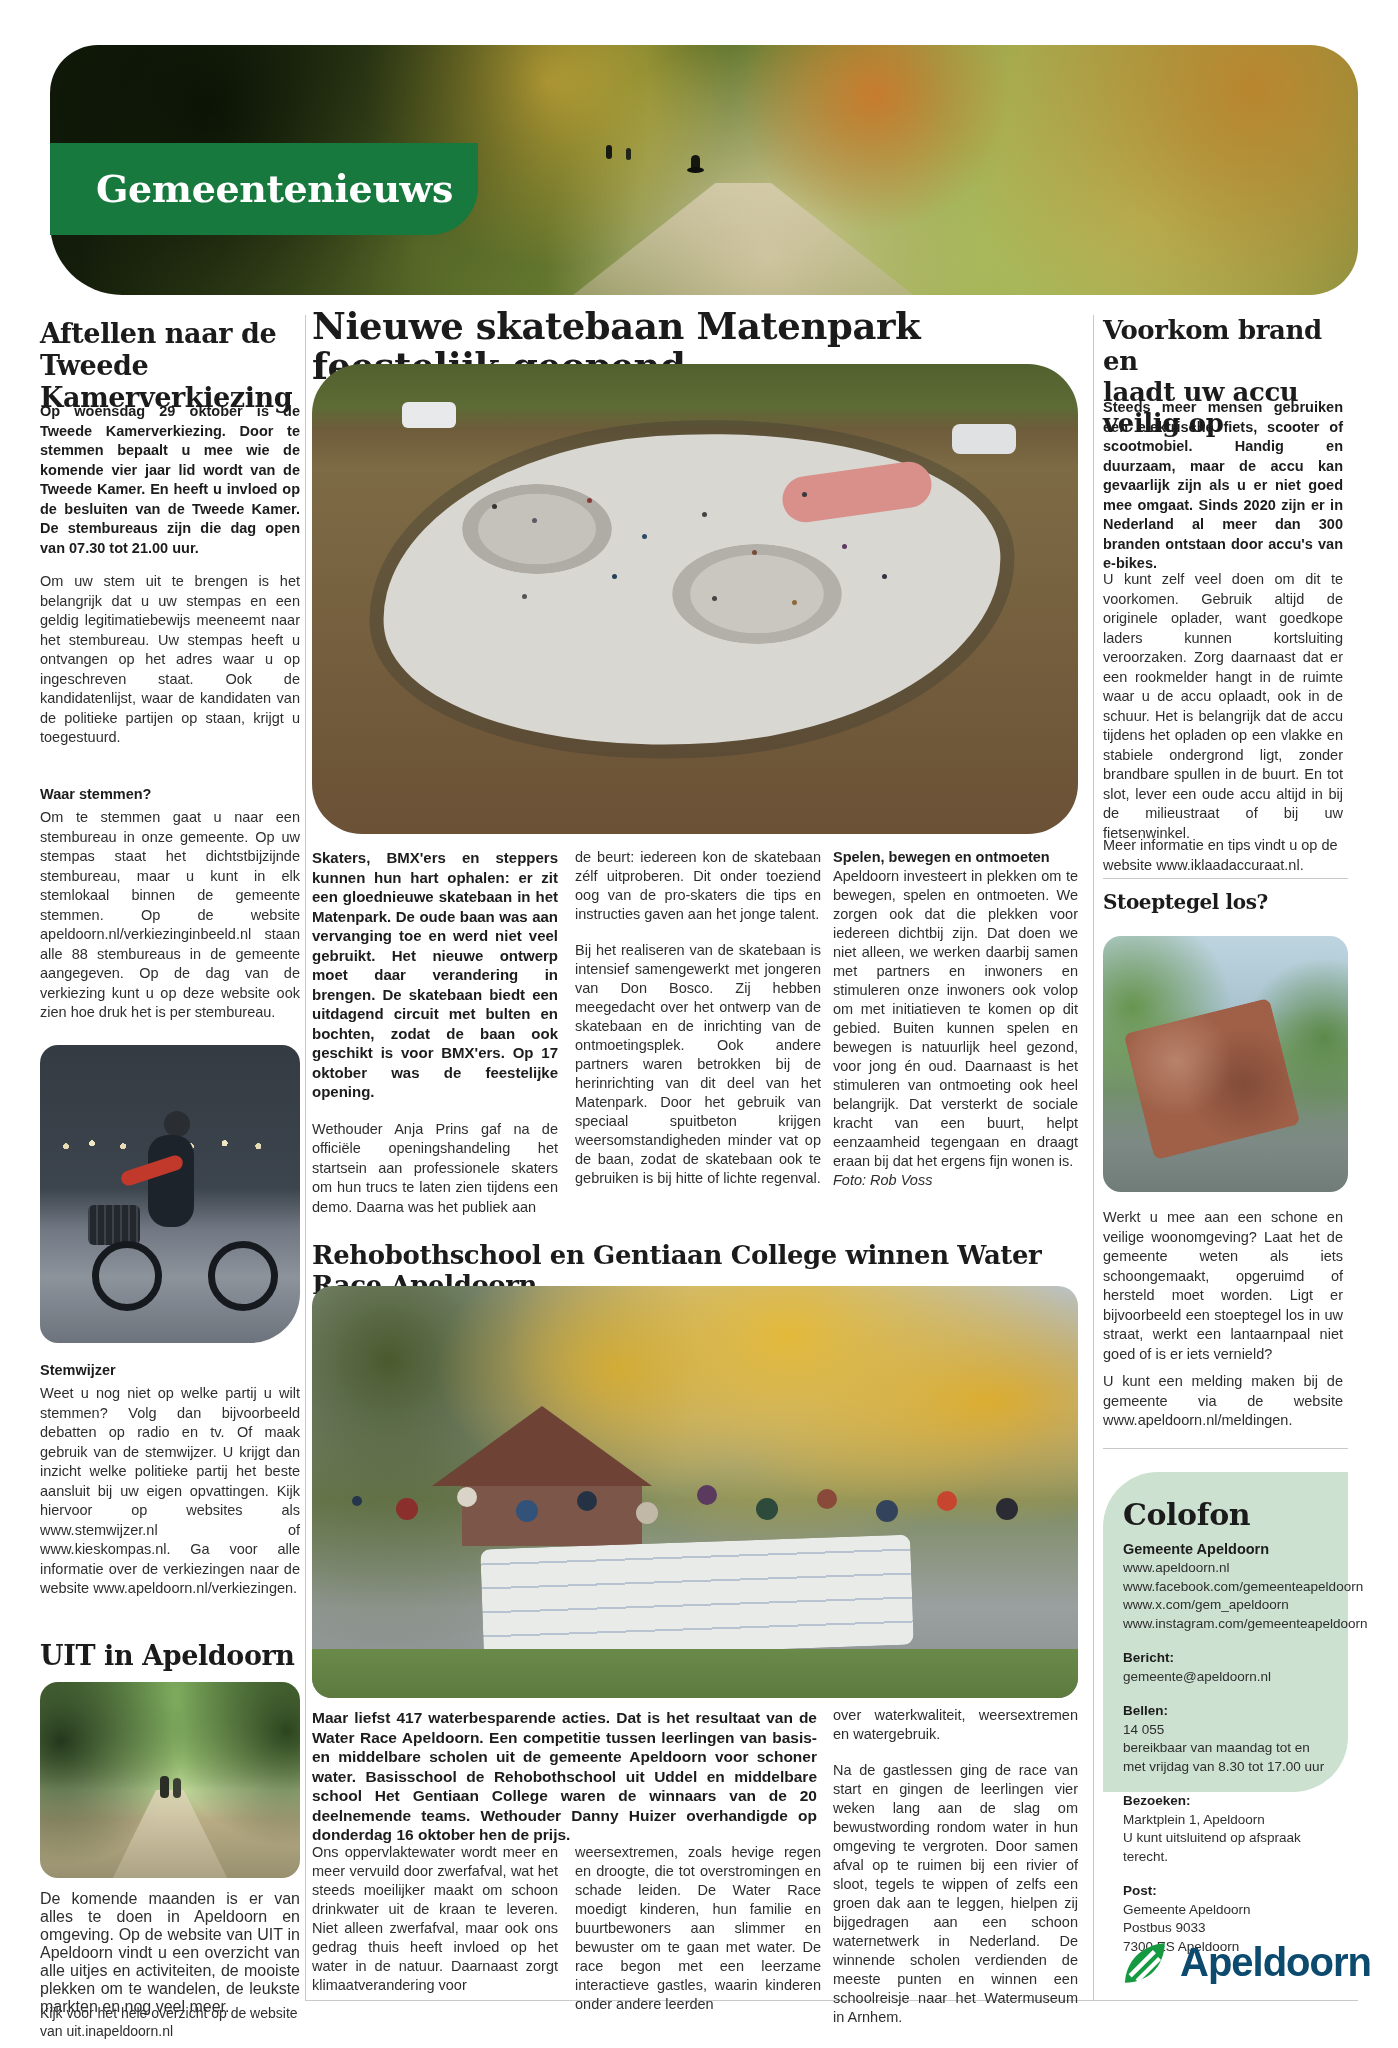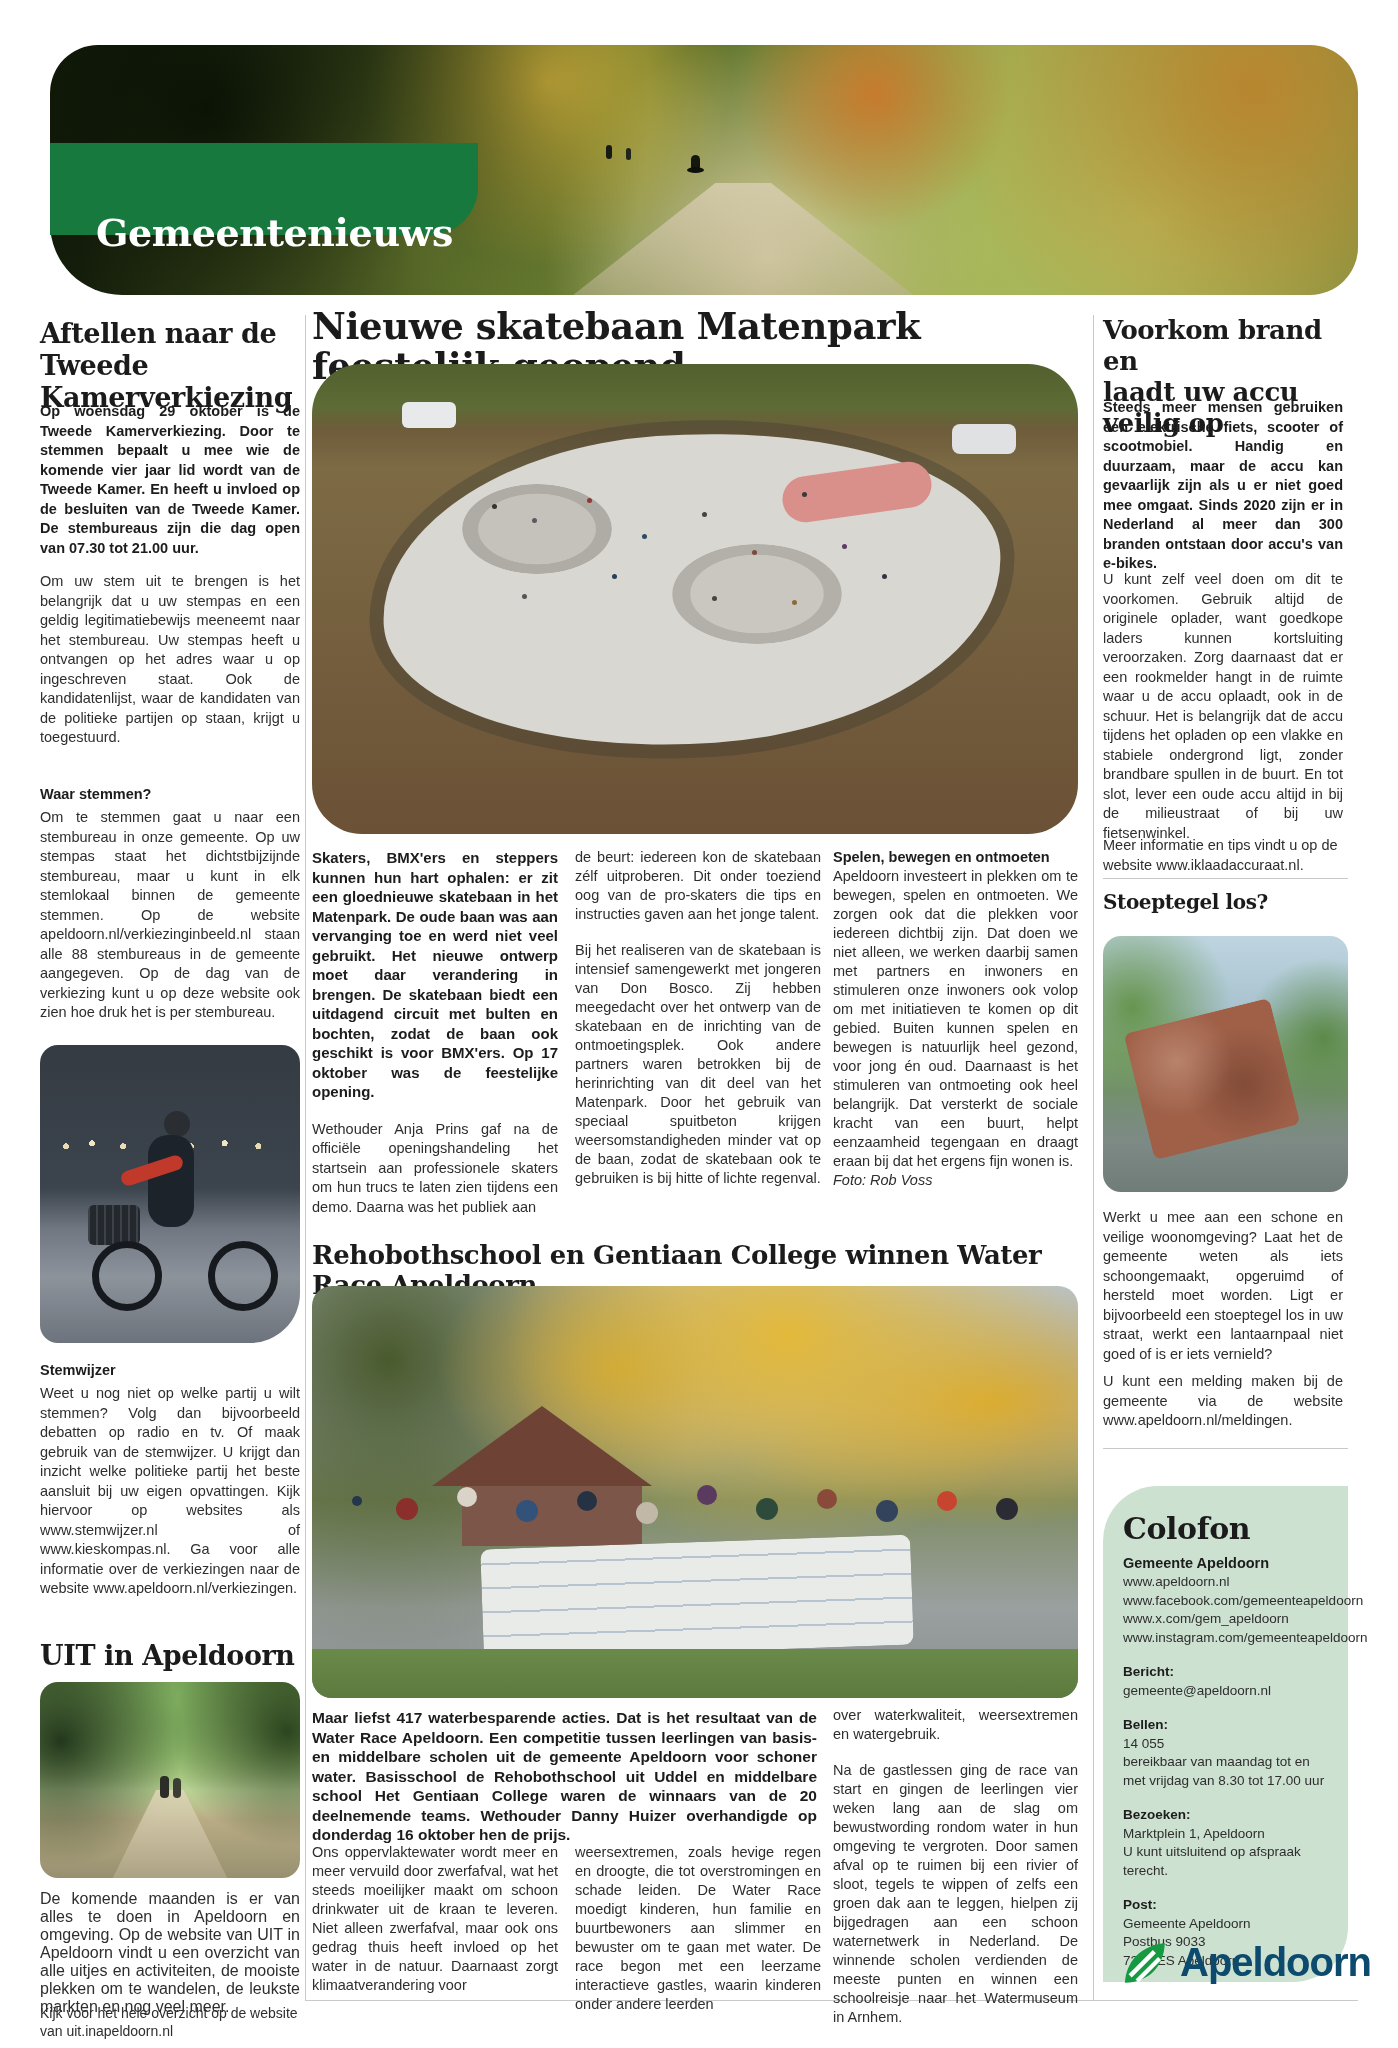--- a/index.html
+++ b/index.html
@@ -36,21 +36,21 @@
     clip-path:polygon(42% 0, 58% 0, 100% 100%, 0 100%);
   }
   .cyclist{left:49%;top:44%;width:9px;height:16px;border-radius:5px;background:#14180f;}
   .cyclist:after{content:"";position:absolute;left:-4px;top:12px;width:17px;height:6px;border-radius:50%;background:#0e110b;}
   .walker1{left:42.5%;top:40%;width:6px;height:14px;border-radius:3px;background:#171a12;}
   .walker2{left:44%;top:41%;width:5px;height:12px;border-radius:3px;background:#22251a;}
   .masthead{
     left:50px;top:143px;width:428px;height:92px;background:#17793d;
     border-radius:0 0 48px 0;color:#ffffff;
   }
-  .masthead span{display:block;padding-left:46px;line-height:92px;font-size:38px;color:#fff;margin-top:44px;}
+  .masthead span{display:block;padding-left:46px;line-height:92px;font-size:38px;color:#fff;}
 
   
   .div-left{left:305px;top:315px;height:1685px;}
   .div-right{left:1093px;top:315px;height:1685px;}
   .rule-bottom{left:305px;top:2000px;width:1053px;}
   .rule-stoeptegel{left:1103px;top:878px;width:245px;}
   .rule-colofon{left:1103px;top:1448px;width:245px;}
 
   
   .h-side{font-size:27px;line-height:32px;}
@@ -141,22 +141,22 @@
       radial-gradient(circle at 12% 28%, #67954e, rgba(103,149,78,0) 35%),
       radial-gradient(circle at 90% 40%, #5c8a4a, rgba(92,138,74,0) 30%),
       linear-gradient(180deg, #bed5e0 0%, #a9c3cf 28%, #83a379 46%, #74906e 60%, #7d8a85 80%, #6f7c78 100%);
   }
   .tegel-brick{left:34px;top:78px;width:150px;height:130px;background:#a06048;transform:rotate(-14deg);
     border-radius:8px;
     background-image:radial-gradient(circle at 30% 30%, rgba(255,230,210,0.25), transparent 40%),
       radial-gradient(circle at 70% 60%, rgba(60,30,20,0.3), transparent 45%);}
   .tegel-moss{left:20px;top:120px;width:160px;height:26px;background:#9aa06a;transform:rotate(22deg);border-radius:12px;}
   .colofon-box{
-    left:1103px;top:1472px;width:245px;height:496px;background:#cde1d1;
-    border-radius:55px 0 55px 0;box-sizing:border-box;padding:26px 20px 8px 20px;margin-top:14px;
+    left:1103px;top:1472px;width:245px;height:320px;background:#cde1d1;
+    border-radius:55px 0 55px 0;box-sizing:border-box;padding:26px 20px 8px 20px;
   }
   .colofon-box .c-title{font-size:30px;line-height:34px;margin-bottom:8px;}
   .colofon-box .c-org{font-weight:700;font-size:14.5px;line-height:19px;color:#1c1c1c;}
   .colofon-box .c-line{font-size:13.5px;line-height:18.5px;color:#2e2e2e;}
   .colofon-box .c-label{font-weight:700;font-size:13.5px;line-height:18.5px;color:#1c1c1c;margin-top:16px;}
   .logo{left:1118px;top:1936px;display:flex;align-items:center;gap:10px;}
   .logo-text{font-weight:700;font-size:40px;color:#0c4a6e;letter-spacing:-1px;}
 </style>
 </head>
 <body>

